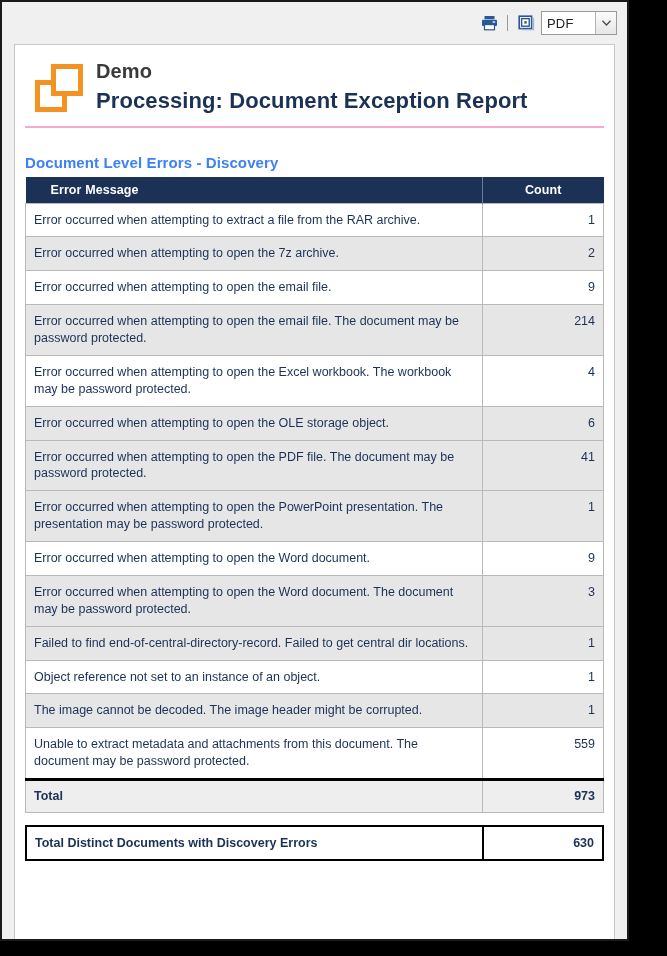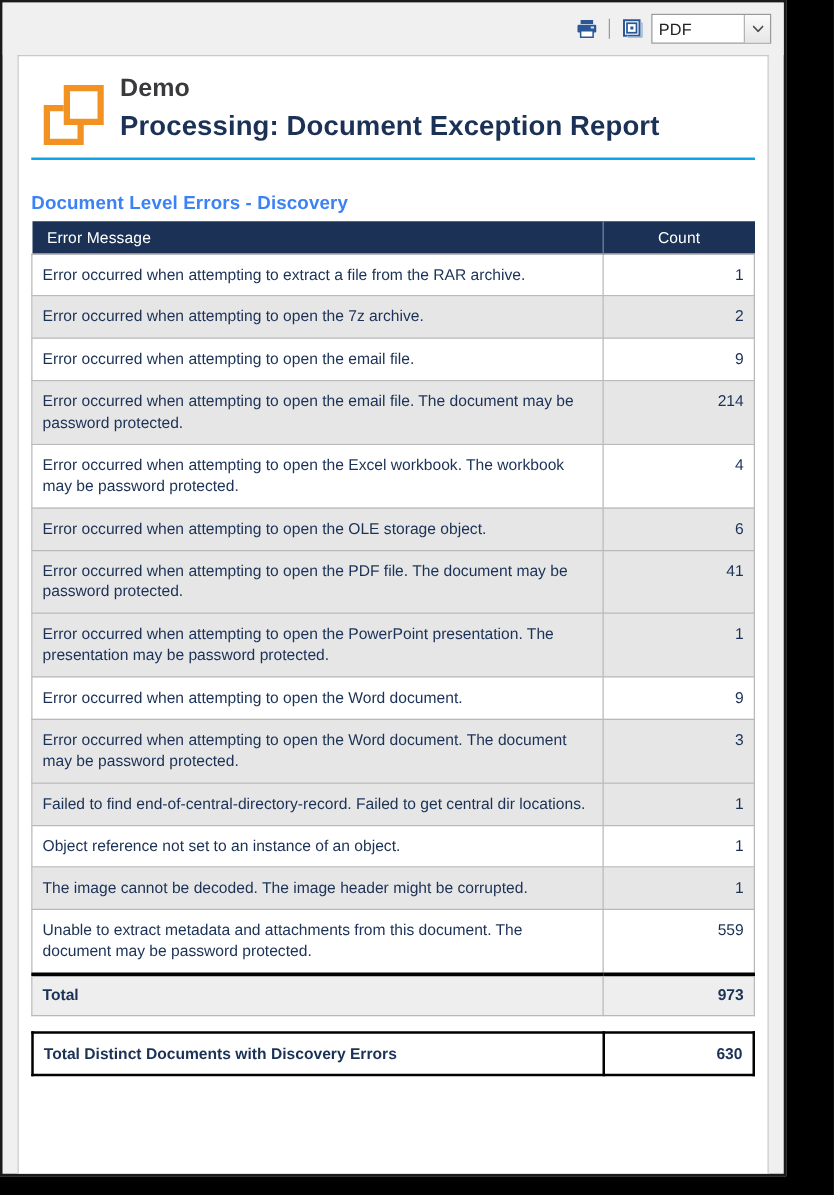--- a/index.html
+++ b/index.html
@@ -54,21 +54,21 @@
     padding: 0;
   }
   .tb-sep {
     width: 1px;
     height: 16px;
     background: #9a9a9a;
     margin: 0 7px;
   }
   .tb-select {
     margin-left: 4px;
-    width: 96px;
+    width: 76px;
     height: 24px;
     background: #ffffff;
     border: 1px solid #9a9a9a;
     box-sizing: border-box;
     display: flex;
     align-items: stretch;
     font-size: 13px;
   }
   .tb-select .sel-value {
     flex: 1;
@@ -102,23 +102,23 @@
     box-sizing: border-box;
     overflow: hidden;
   }
   .page-inner {
     padding: 0 10px;
   }
 
   
   .rpt-header {
     display: flex;
-    align-items: flex-end;
+    align-items: center;
     padding: 14px 0 10px 10px;
-    border-bottom: 2px solid #0ea5e9;
+    border-bottom: 2px solid #f9a8d4;
   }
   .logo {
     width: 48px;
     height: 48px;
     position: relative;
     flex: 0 0 48px;
     margin-right: 13px;
     margin-top: 2px;
   }
   .logo .sq {
@@ -160,23 +160,23 @@
   table.report {
     width: 100%;
     border-collapse: collapse;
     table-layout: fixed;
     font-size: 12.5px;
   }
   table.report th {
     background: #1b3256;
     color: #ffffff;
     font-size: 12.5px;
-    font-weight: normal;
+    font-weight: bold;
     text-align: left;
-    padding: 6px 12px;
+    padding: 6px 25px;
     border-right: 1px solid #6d7d96;
     letter-spacing: .1px;
   }
   table.report th.count-col {
     text-align: center;
     border-right: none;
   }
   table.report td {
     padding: 8px 8px;
     color: #1b3256;

